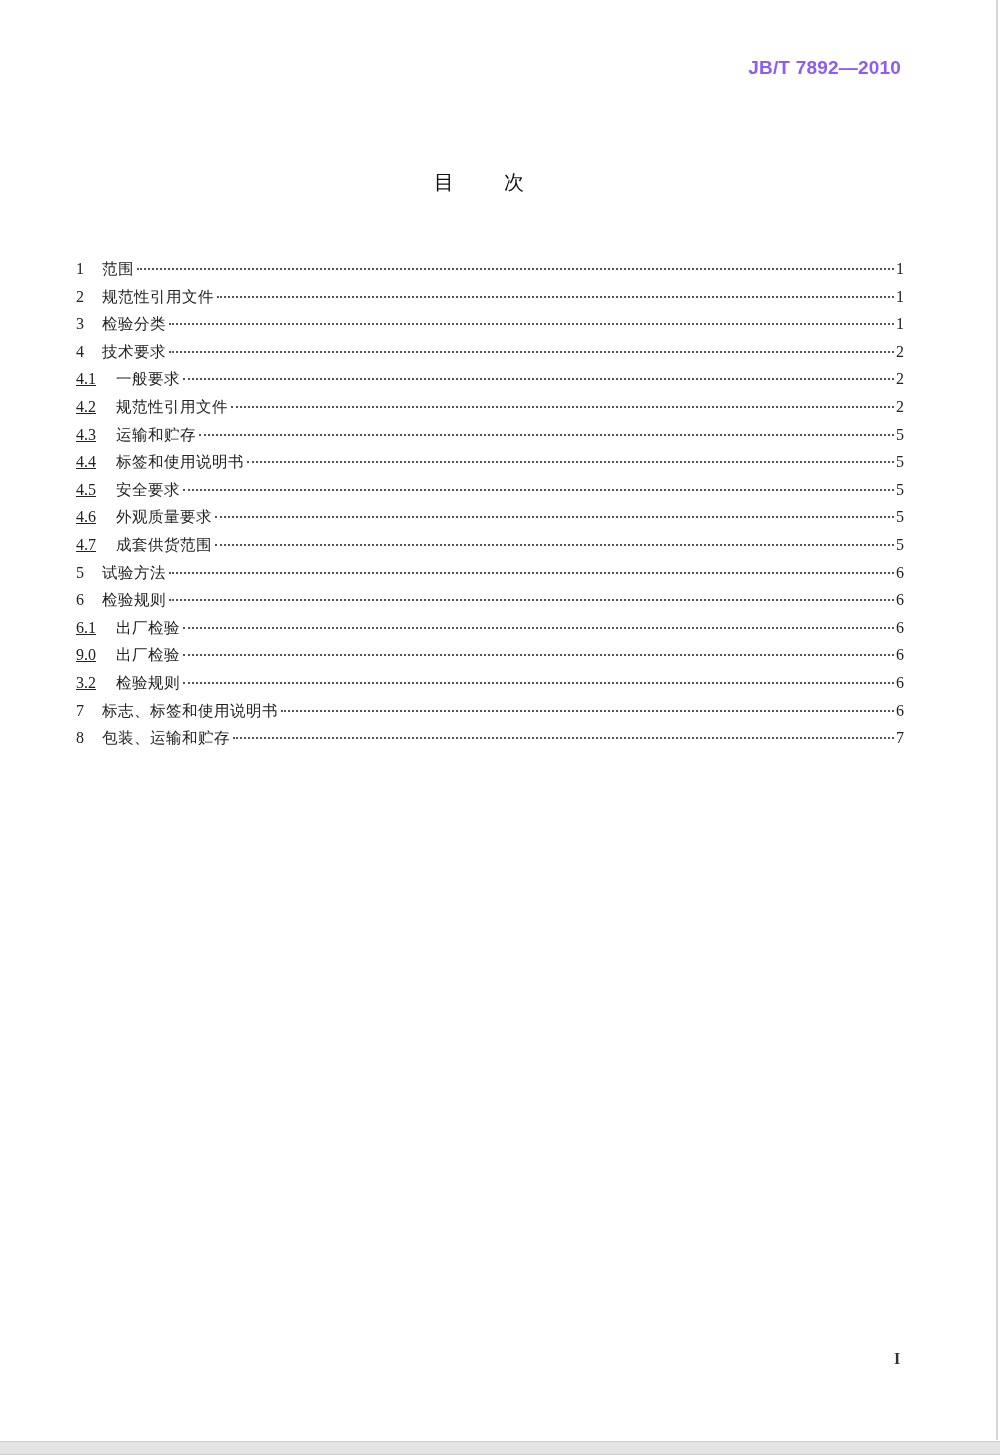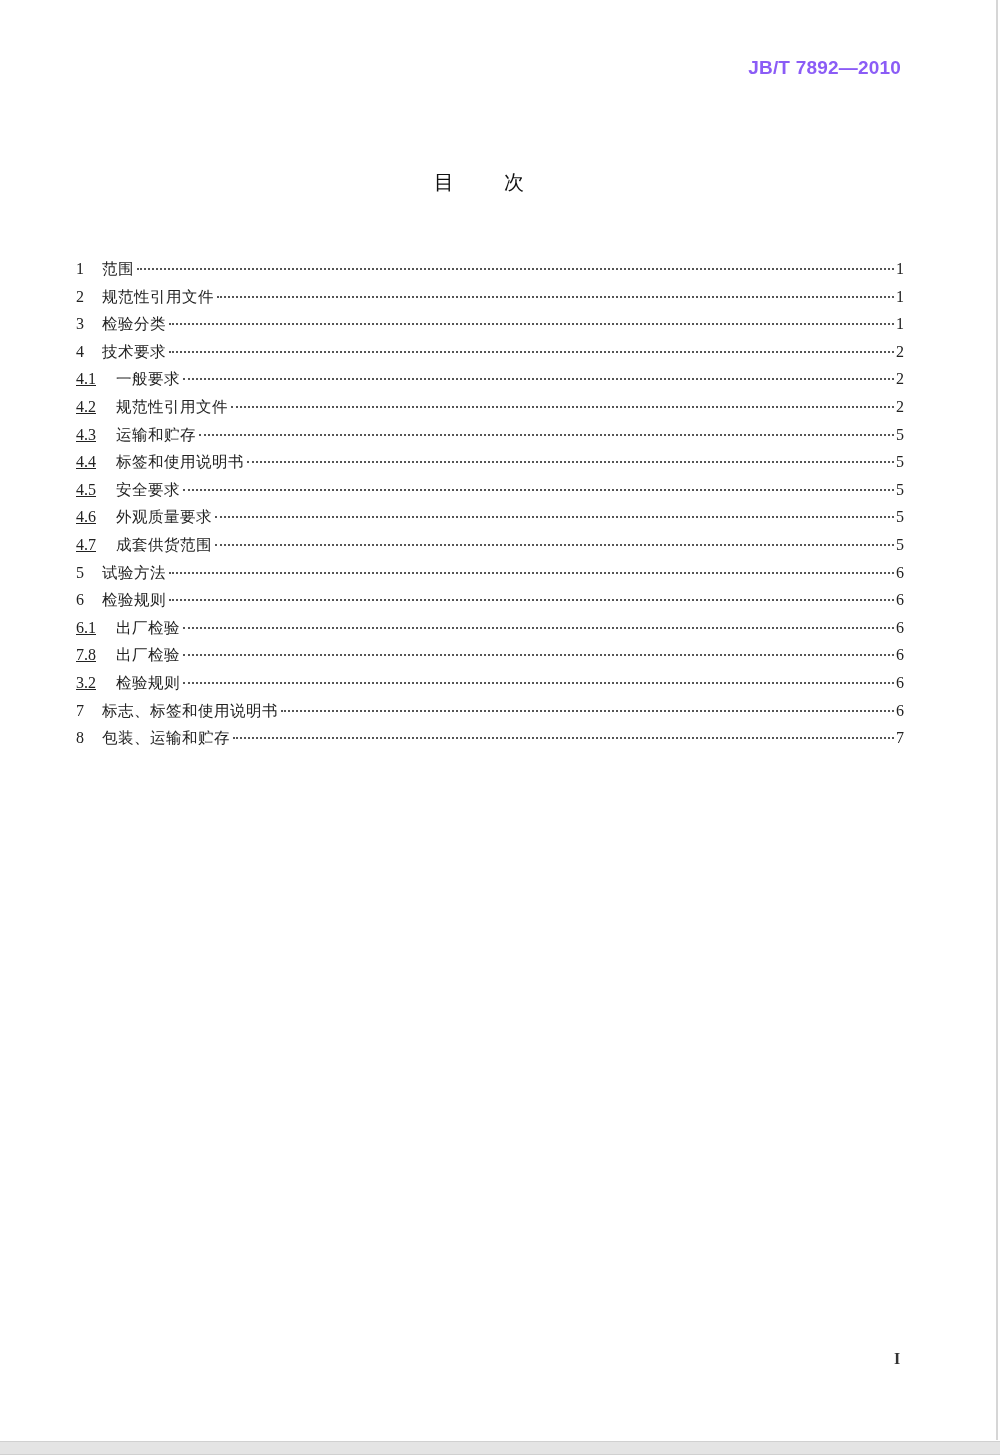--- a/index.html
+++ b/index.html
@@ -210,21 +210,21 @@
       <span class="toc-leader"></span>
       <span class="toc-page">6</span>
     </div>
     <div class="toc-row lvl2">
       <span class="toc-num">6.1</span>
       <span class="toc-label">出厂检验</span>
       <span class="toc-leader"></span>
       <span class="toc-page">6</span>
     </div>
     <div class="toc-row lvl2">
-      <span class="toc-num">7.8</span>
+      <span class="toc-num">9.0</span>
       <span class="toc-label">出厂检验</span>
       <span class="toc-leader"></span>
       <span class="toc-page">6</span>
     </div>
     <div class="toc-row lvl2">
       <span class="toc-num">3.2</span>
       <span class="toc-label">检验规则</span>
       <span class="toc-leader"></span>
       <span class="toc-page">6</span>
     </div>

